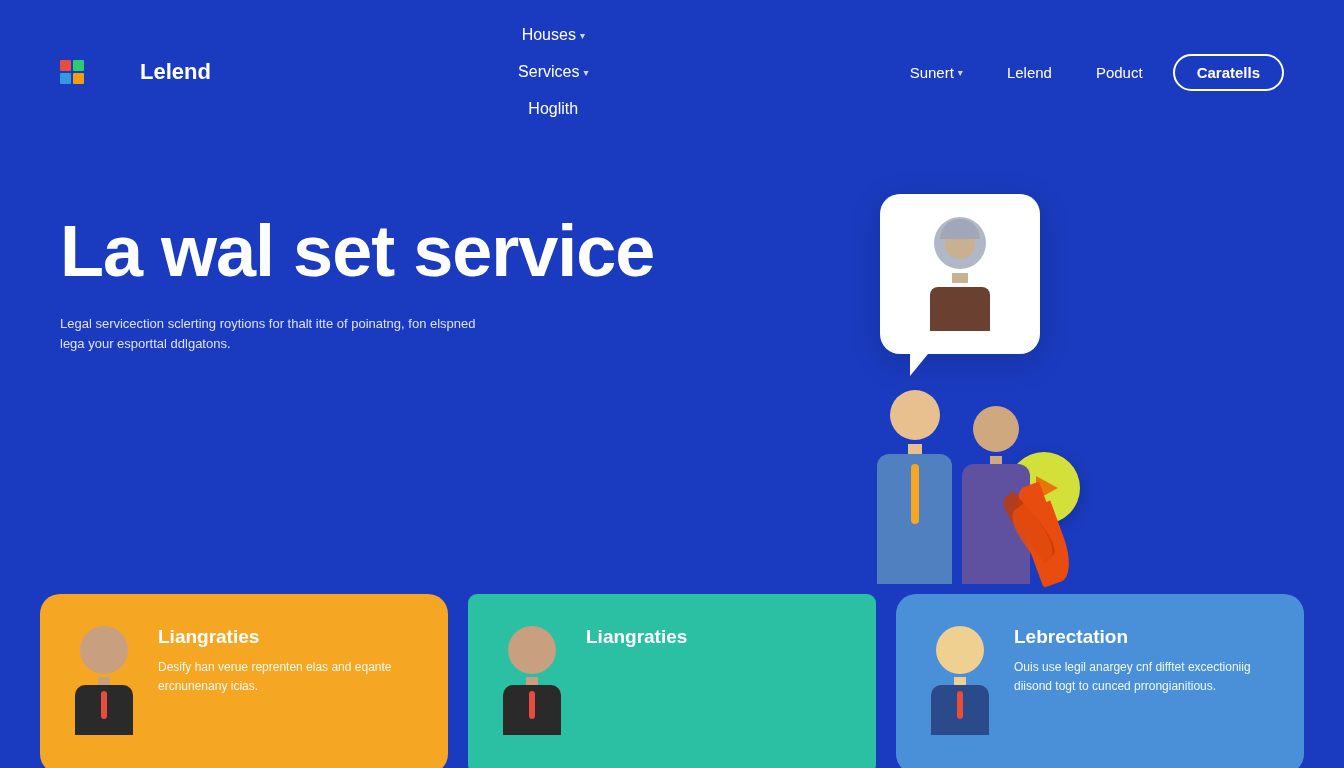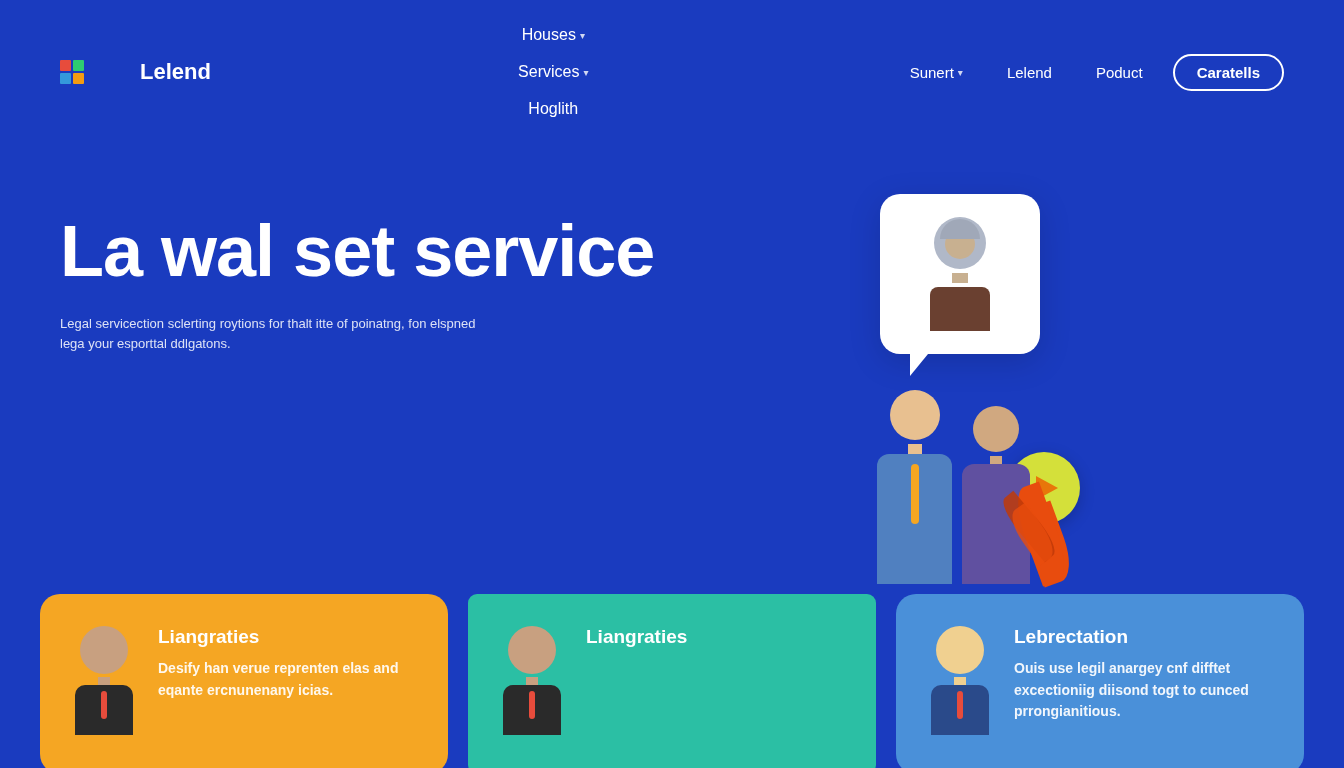--- a/index.html
+++ b/index.html
@@ -301,24 +301,23 @@
     .card-content {
       flex: 1;
     }
     .card-title {
       font-size: 19px;
       font-weight: 800;
       color: #fff;
       margin-bottom: 10px;
     }
     .card-desc {
-      font-size: 14px;
+      font-size: 12px;
       color: rgba(255,255,255,0.92);
       line-height: 1.55;
-      font-weight: bold;
     }
 
     
     .neck {
       width: 16px;
       height: 10px;
       background: #f0c8a0;
       margin: 0 auto;
     }
   </style>

